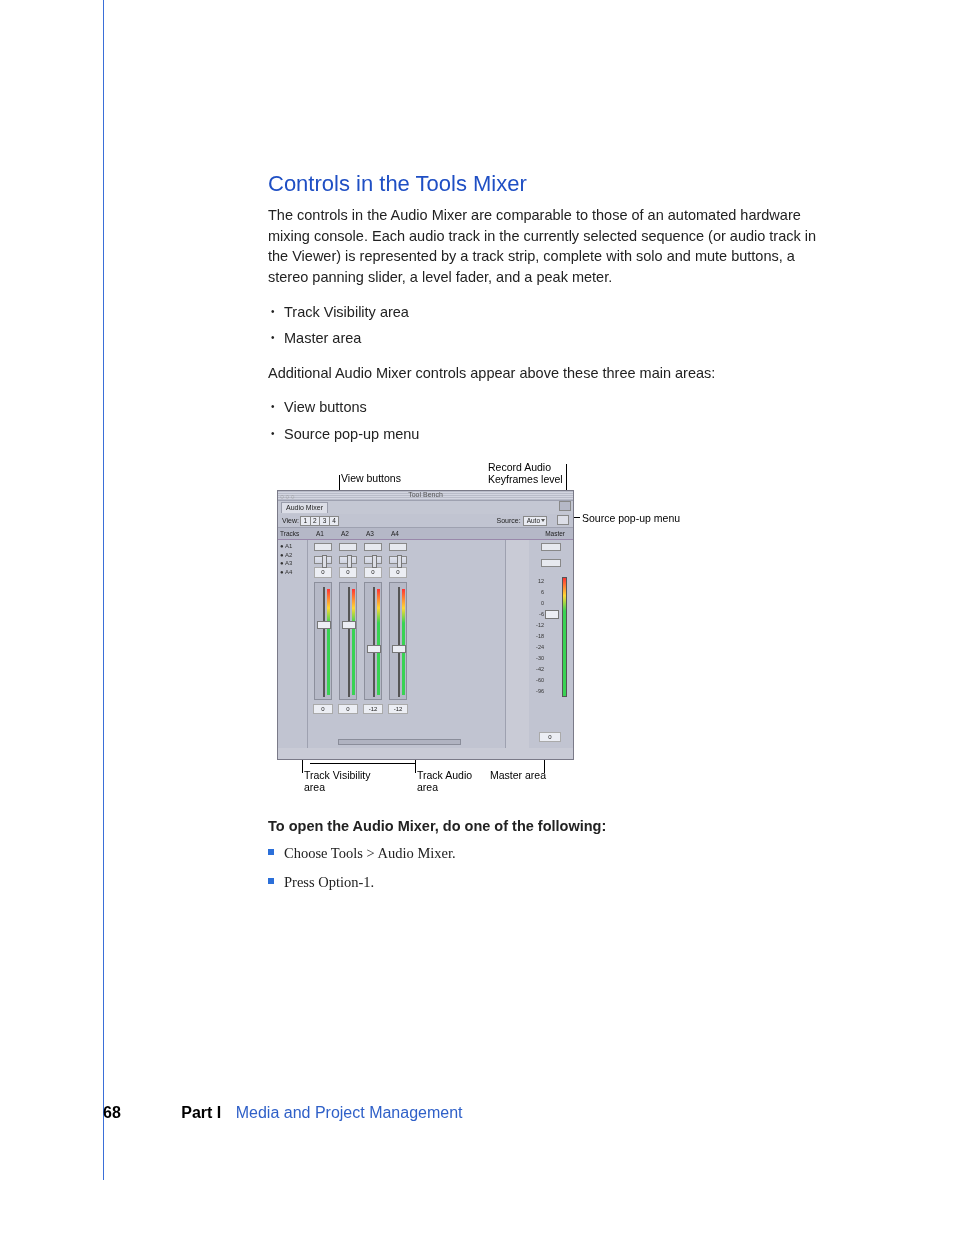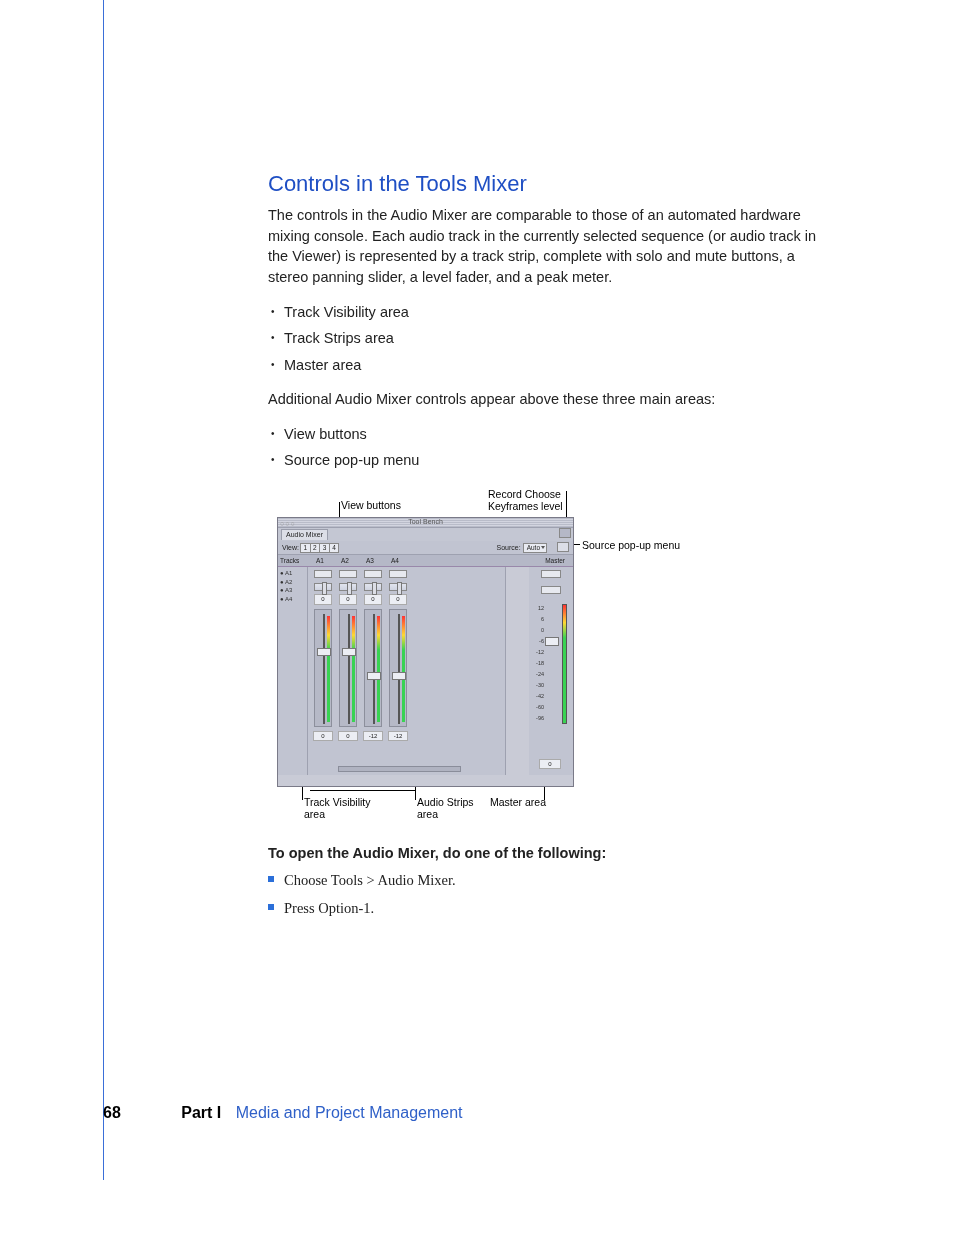--- a/index.html
+++ b/index.html
@@ -117,48 +117,47 @@
 </head>
 <body>
 
 <div class="left-rule"></div>
 
 <div class="content">
   <h1>Controls in the Tools Mixer</h1>
   <p>The controls in the Audio Mixer are comparable to those of an automated hardware mixing console. Each audio track in the currently selected sequence (or audio track in the Viewer) is represented by a track strip, complete with solo and mute buttons, a stereo panning slider, a level fader, and a peak meter.</p>
   <ul class="dot">
     <li>Track Visibility area</li>
-    <li>Track Strips area</li>
     <li>Master area</li>
   </ul>
   <p>Additional Audio Mixer controls appear above these three main areas:</p>
   <ul class="dot">
     <li>View buttons</li>
     <li>Source pop-up menu</li>
   </ul>
 
   <div class="figwrap">
 
     <div class="lab" style="left:73px;top:13px;">View buttons</div>
     <div class="rule-v" style="left:71px;top:17px;height:42px;"></div>
 
-    <div class="lab" style="left:220px;top:2px;">Record Choose</div>
+    <div class="lab" style="left:220px;top:2px;">Record Audio</div>
     <div class="lab" style="left:220px;top:14px;">Keyframes level</div>
     <div class="rule-v" style="left:298px;top:6px;height:52px;"></div>
 
     <div class="lab" style="left:314px;top:53px;">Source pop-up menu</div>
     <div class="rule-h" style="left:294px;top:59px;width:18px;"></div>
 
     <div class="rule-v" style="left:34px;top:300px;height:15px;"></div>
     <div class="lab" style="left:36px;top:310px;">Track Visibility</div>
     <div class="lab" style="left:36px;top:322px;">area</div>
 
     <div class="rule-h" style="left:42px;top:305px;width:105px;"></div>
     <div class="rule-v" style="left:147px;top:300px;height:15px;"></div>
-    <div class="lab" style="left:149px;top:310px;">Audio Strips</div>
+    <div class="lab" style="left:149px;top:310px;">Track Audio</div>
     <div class="lab" style="left:149px;top:322px;">area</div>
 
     <div class="rule-v" style="left:276px;top:300px;height:15px;"></div>
     <div class="lab" style="left:222px;top:310px;">Master area</div>
 
     <div class="mixer">
       <div class="titlebar">
         <span class="close-dots">○○○</span>
         <div class="wtitle">Tool Bench</div>
       </div>

